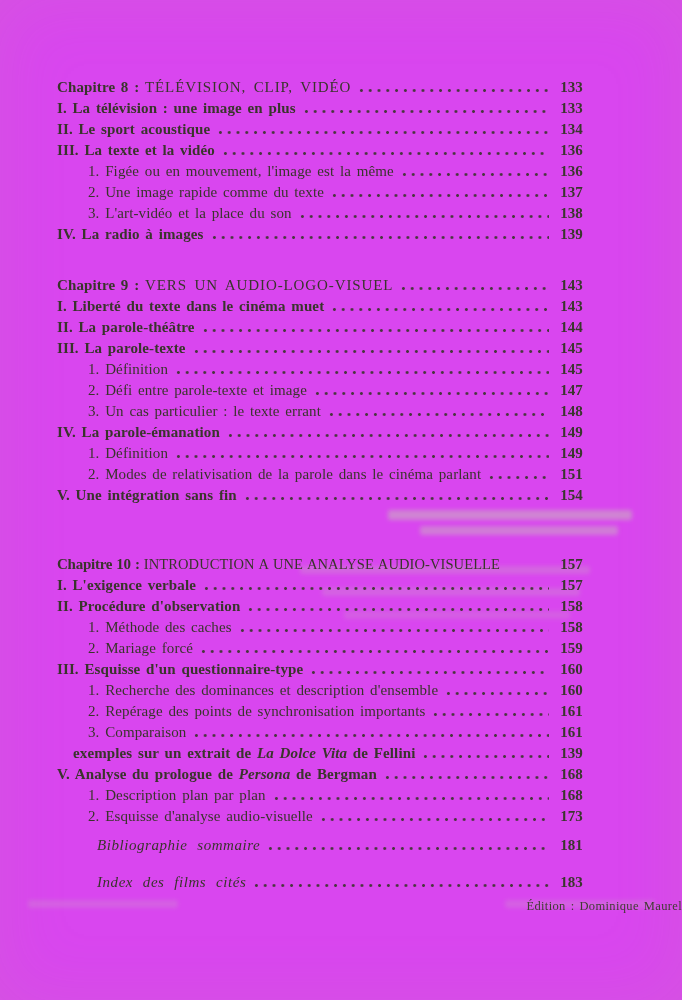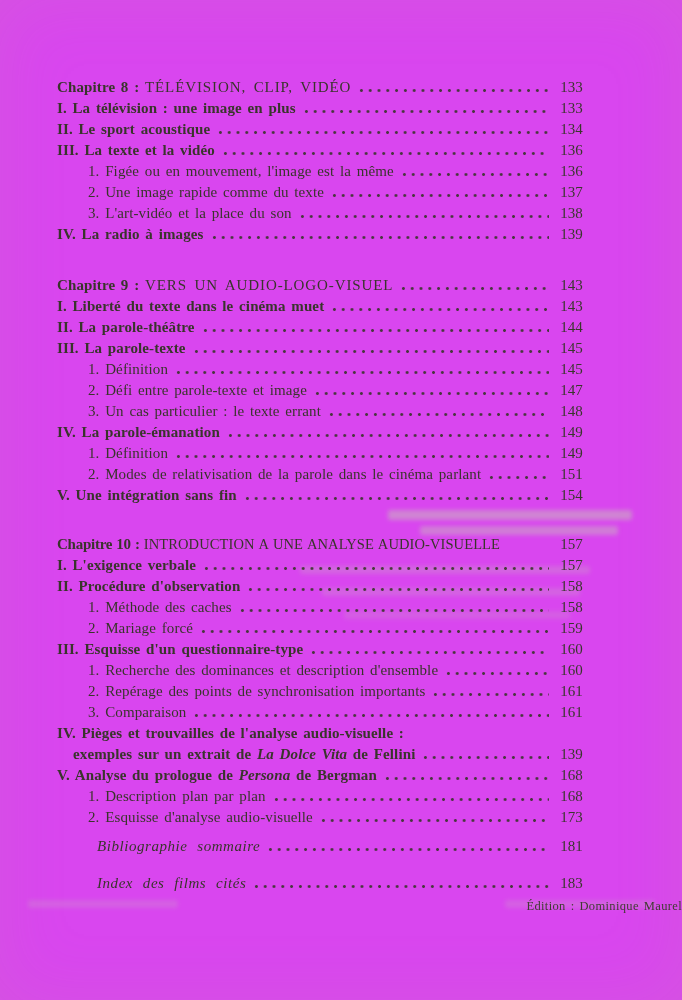--- a/index.html
+++ b/index.html
@@ -25,21 +25,21 @@
   .g4{left:322px;top:588px;width:258px;height:8px;opacity:.22;}
   .g5{left:344px;top:611px;width:226px;height:8px;opacity:.18;}
   .g6{left:28px;top:900px;width:150px;height:8px;opacity:.20;}
   .g7{left:505px;top:900px;width:150px;height:8px;opacity:.20;}
 
   .toc{
     position:absolute;left:57px;top:77px;width:526px;
   }
   .section{margin:0;}
   .gap-s2{margin-top:30px;}
-  .gap-s3{margin-top:28px;}
+  .gap-s3{margin-top:48px;}
   .backmatter{margin-top:8px;}
   .gap-index{margin-top:16px;}
 
   .row{
     display:flex;align-items:baseline;
     height:21px;line-height:21px;
     font-size:15px;letter-spacing:.12px;word-spacing:1.8px;
     white-space:nowrap;
   }
   .ind2{padding-left:31px;}
@@ -48,21 +48,21 @@
   .i{font-style:italic;}
   .caps{letter-spacing:.9px;word-spacing:3px;}
   .tight .txt{letter-spacing:-.25px;word-spacing:.6px;}
   .tight .caps{letter-spacing:.1px;word-spacing:1px;font-size:14.5px;}
   .txt{flex:0 1 auto;}
   .leader{
     flex:1 1 auto;min-width:4px;height:2.6px;margin:0 6px;
     background-image:radial-gradient(circle, rgba(57,53,43,.9) 1.1px, rgba(57,53,43,0) 1.55px);
     background-size:8.8px 2.6px;background-position:left center;background-repeat:repeat-x;
   }
-  .pg{margin-left:auto;min-width:28px;text-align:right;font-weight:400;color:#3a372d;}
+  .pg{margin-left:auto;min-width:28px;text-align:right;font-weight:700;color:#3a372d;}
   .backmatter .txt{word-spacing:5.5px;letter-spacing:.55px;margin-left:40px;}
 
   .footer{
     position:absolute;left:0;top:899px;width:100%;
     text-align:right;font-size:12.5px;color:#403c33;
     letter-spacing:.35px;word-spacing:1.5px;
   }
 </style>
 </head>
 <body>
@@ -214,23 +214,20 @@
         <div class="row ind2">
           <span class="txt"><span class="">2. Repérage des points de synchronisation importants</span></span>
           <span class="leader"></span>
           <span class="pg">161</span>
         </div>
         <div class="row ind2">
           <span class="txt"><span class="">3. Comparaison</span></span>
           <span class="leader"></span>
           <span class="pg">161</span>
         </div>
-        <div class="row ind1">
-          <span class="txt"><span class="b ">IV. Pièges et trouvailles de l'analyse audio-visuelle :</span></span>
-        </div>
         <div class="row ind3">
           <span class="txt"><span class="b ">exemples sur un extrait de </span><span class="b i ">La Dolce Vita</span><span class="b "> de Fellini</span></span>
           <span class="leader"></span>
           <span class="pg">139</span>
         </div>
         <div class="row ind1">
           <span class="txt"><span class="b ">V. Analyse du prologue de </span><span class="b i ">Persona</span><span class="b "> de Bergman</span></span>
           <span class="leader"></span>
           <span class="pg">168</span>
         </div>

